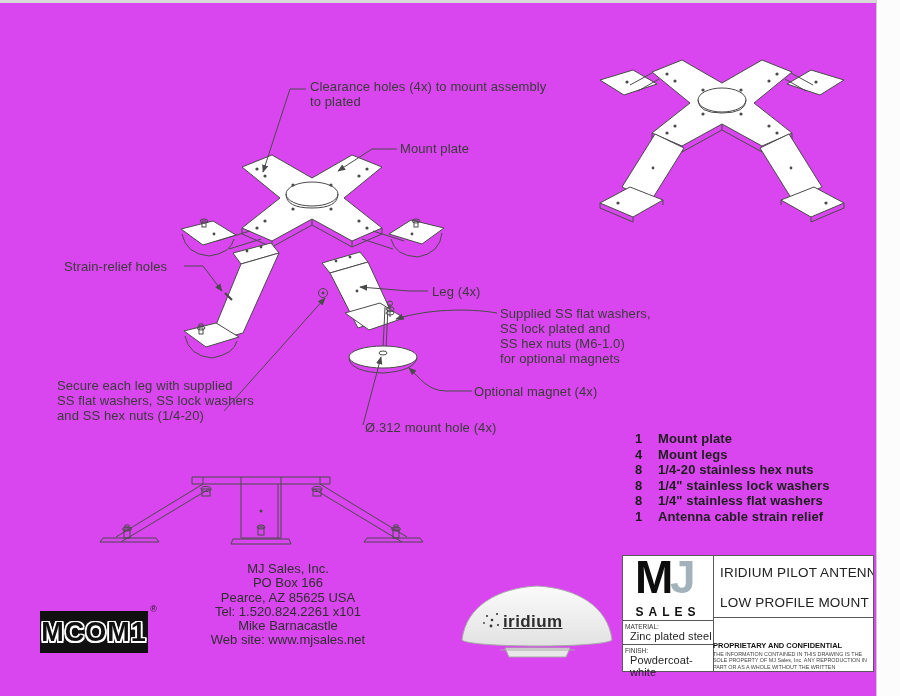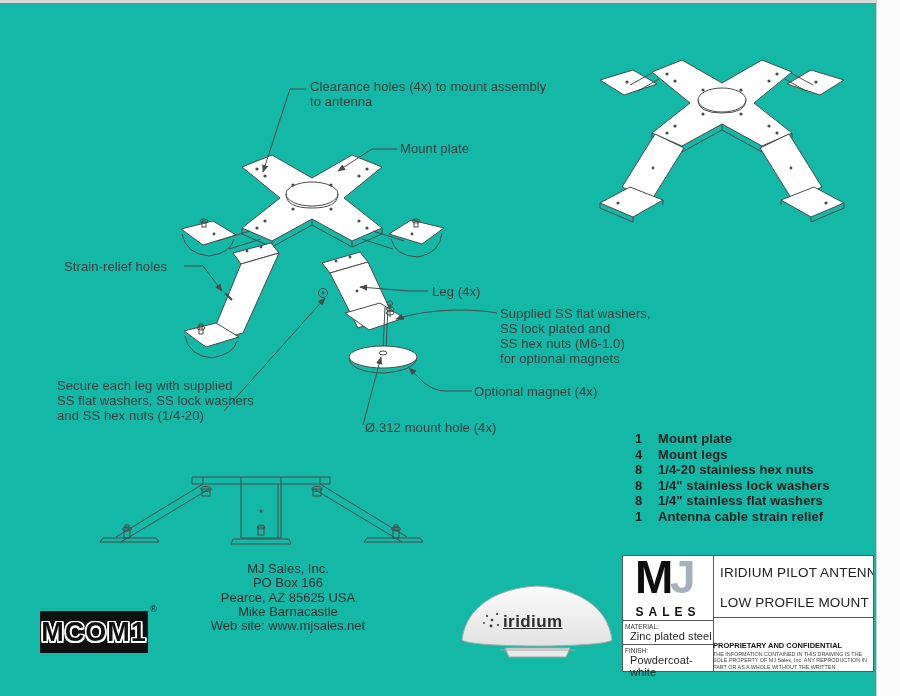--- a/index.html
+++ b/index.html
@@ -1,17 +1,17 @@
 <!DOCTYPE html>
 <html><head>
 <meta charset="utf-8">
 <style>
   html,body{margin:0;padding:0;background:#fff;}
   .page{
-    position:relative;width:900px;height:696px;background:#14b8a6;overflow:hidden;
+    position:relative;width:900px;height:696px;background:#d946ef;overflow:hidden;
     font-family:"Liberation Sans",sans-serif;color:#3b3b3b;
   }
   .page-top-edge{position:absolute;left:0;top:0;width:900px;height:3px;background:#d8d8d8;}
   .page-right-gutter{position:absolute;top:0;left:876px;width:24px;height:696px;background:#fcfcfc;border-left:1px solid #cccccc;}
   svg{position:absolute;left:0;top:0;}
   .callout{position:absolute;font-size:13px;line-height:15px;color:#3b3b3b;letter-spacing:.1px;white-space:nowrap;}
   .parts{position:absolute;left:635px;top:431px;color:#1e1e1e;}
   .parts .title{font-weight:bold;font-size:13.5px;margin-bottom:14px;letter-spacing:.1px;}
   .parts .row{display:grid;grid-template-columns:23px auto;font-weight:bold;font-size:13px;line-height:15.5px;letter-spacing:.1px;}
   .contact{position:absolute;left:172px;top:562px;width:232px;text-align:center;font-size:13px;line-height:14.3px;color:#2f2f2f;}
@@ -204,21 +204,21 @@
       <path d="M428,291 L409,291 L360,287" marker-end="url(#arr)"></path>
       <path d="M497,313 C468,308 428,309 396,319" marker-end="url(#arr)"></path>
       <path d="M472,391 L446,391 C428,391 420,378 409,368" marker-end="url(#arr)"></path>
       <path d="M363,425 L381,357" marker-end="url(#arr)"></path>
       <path d="M224,411 L325,298" marker-end="url(#arr)"></path>
     </g>
   </svg>
 
   <div class="callout" style="left:310px;top:79px;">
     <div>Clearance holes (4x) to mount assembly</div>
-    <div>to antenna</div>
+    <div>to plated</div>
   </div>
   <div class="callout" style="left:400px;top:141px;">Mount plate</div>
   <div class="callout" style="left:64px;top:259px;">Strain-relief holes</div>
   <div class="callout" style="left:432px;top:284px;">Leg (4x)</div>
   <div class="callout" style="left:500px;top:306px;">
     <div>Supplied SS flat washers,</div>
     <div>SS lock plated and</div>
     <div>SS hex nuts (M6-1.0)</div>
     <div>for optional magnets</div>
   </div>
@@ -254,20 +254,21 @@
     <div class="row">
       <span>1</span>
         <span>Antenna cable strain relief</span>
     </div>
   </div>
 
   <div class="contact">
     <div>MJ Sales, Inc.</div>
     <div>PO Box 166</div>
     <div>Pearce, AZ 85625 USA</div>
+    <div>Tel: 1.520.824.2261 x101</div>
     <div>Mike Barnacastle</div>
     <div>Web site: www.mjsales.net</div>
   </div>
 
   <div class="mcom1">
     <span class="word">MCOM1</span>
     <span class="reg">®</span>
   </div>
 
   <div class="radome-brand">iridium</div>

